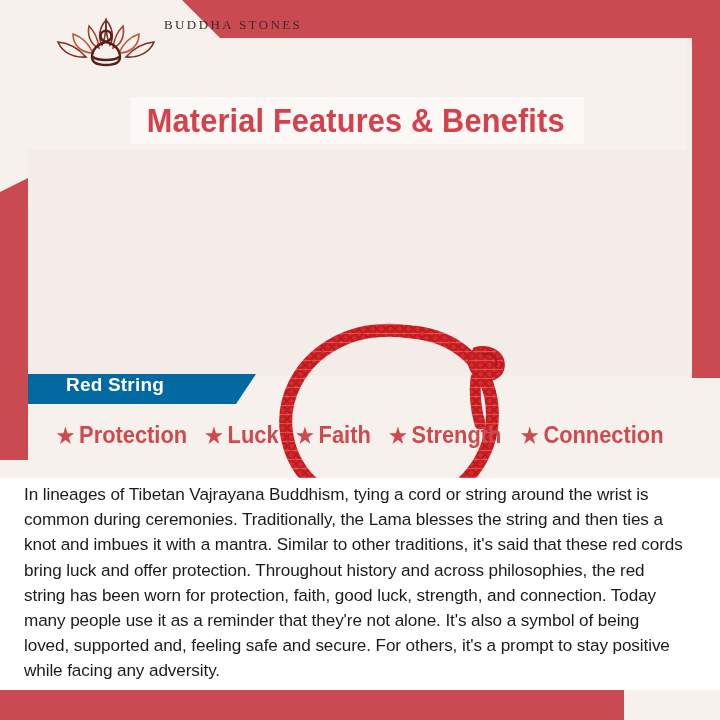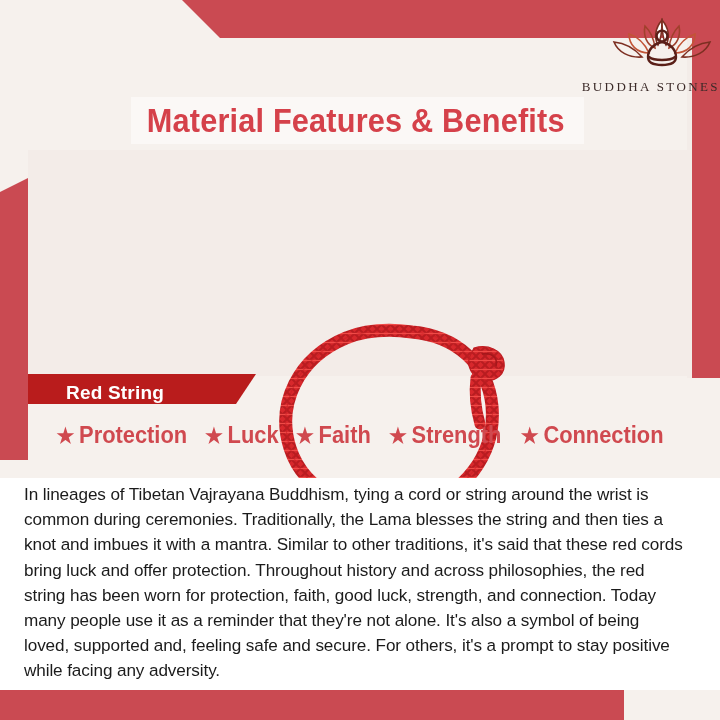--- a/index.html
+++ b/index.html
@@ -32,21 +32,21 @@
     position:absolute;left:0;bottom:0;width:720px;height:30px;background:#ca4a52;
     clip-path:polygon(0 0, 660px 0, 625px 30px, 0 30px);
   }
   .bar-bottom-right-fill{
     position:absolute;right:0;bottom:0;width:96px;height:30px;background:#f6f1ed;
   }
 
   
   .logo{
     position:absolute;left:0;right:0;top:14px;
-    display:flex;flex-direction:column;align-items:flex-end;
+    display:flex;flex-direction:row;align-items:flex-start;padding-left:48px;
   }
   .logo-mark{width:116px;height:62px;display:block;}
   .logo-word{
     margin-top:3px;
     font-family:"Liberation Serif", serif;
     font-size:13px;letter-spacing:2.4px;color:#3b2a28;font-weight:400;
   }
 
   
   .title-band{
@@ -67,23 +67,23 @@
   
   .hero{
     position:absolute;left:28px;top:150px;width:664px;height:226px;
     background:#f3ece8;
   }
   .bracelet{position:absolute;left:232px;top:152px;width:266px;height:226px;}
 
   
   .label-band{
     position:absolute;left:28px;top:374px;width:228px;height:30px;
-    background:#b91c1c;
+    background:#0369a1;
     clip-path:polygon(0 0, 228px 0, 208px 30px, 0 30px);
-    display:flex;align-items:flex-end;
+    display:flex;align-items:flex-start;
   }
   .label-text{
     margin-left:38px;
     color:#ffffff;font-weight:bold;font-size:19px;
     font-family:"Liberation Sans Narrow","Liberation Sans",sans-serif;
     letter-spacing:.2px;white-space:nowrap;
   }
 
   
   .benefits{

